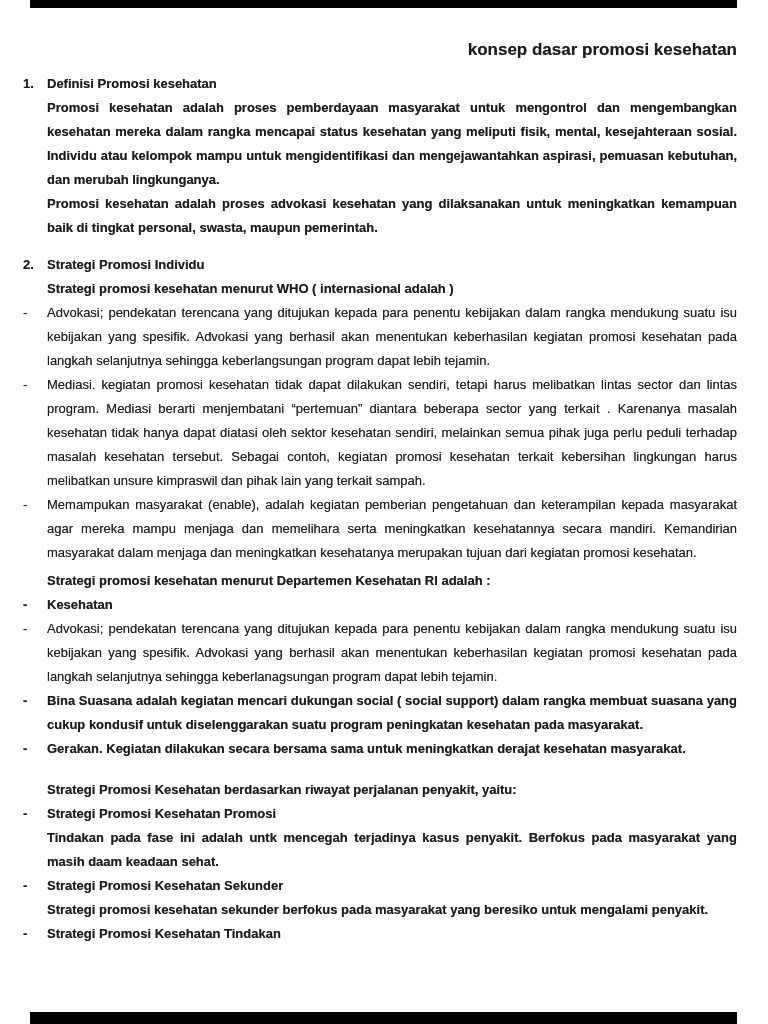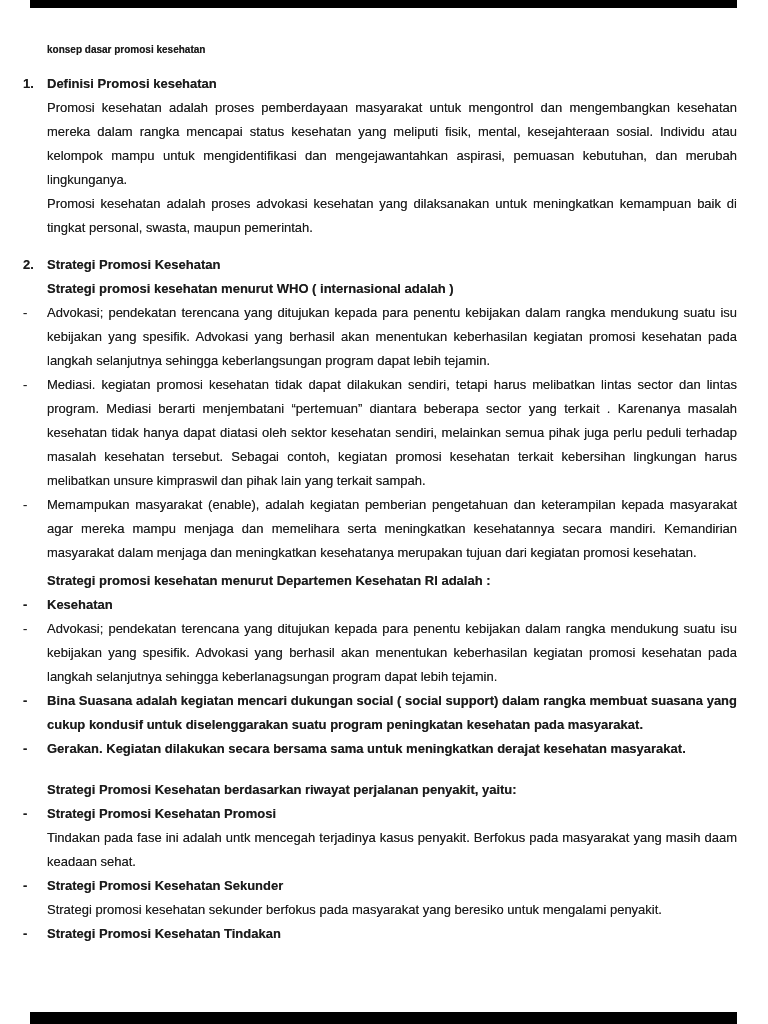--- a/index.html
+++ b/index.html
@@ -14,25 +14,25 @@
   }
   .scan-edge{position:absolute;left:30px;right:31px;background:#000;}
   .scan-edge.top{top:0;height:8px;}
   .scan-edge.bottom{bottom:0;height:12px;}
   .doc{
     padding:38px 31px 0 23px;
     font-size:13px;
     line-height:24px;
     text-shadow:0 0 .5px rgba(20,20,20,.6);
   }
-  .title{margin-left:24px;font-weight:bold;font-size:10px;}
+  .title{margin-left:24px;font-weight:bold;font-size:17px;text-align:right;}
   .row{display:flex;}
   .marker{flex:0 0 24px;width:24px;}
   .body{flex:1;min-width:0;}
-  .p{margin-left:24px;}
+  .p{margin-left:24px;font-weight:bold;}
   .just{text-align:justify;}
   .b{font-weight:bold;}
   .mt10{margin-top:10px;}
   .mt13{margin-top:13px;}
   .mt4{margin-top:4px;}
   .mt17{margin-top:17px;}
 </style>
 </head>
 <body>
 
@@ -45,21 +45,21 @@
   <div class="row mt10">
     <div class="marker b">1.</div>
     <div class="body b">Definisi Promosi kesehatan</div>
   </div>
 
   <div class="p just">Promosi kesehatan adalah proses pemberdayaan masyarakat untuk mengontrol dan mengembangkan kesehatan mereka dalam rangka mencapai status kesehatan yang meliputi fisik, mental, kesejahteraan sosial. Individu atau kelompok mampu untuk mengidentifikasi dan mengejawantahkan aspirasi, pemuasan kebutuhan, dan merubah lingkunganya.</div>
   <div class="p just">Promosi kesehatan adalah proses advokasi kesehatan yang dilaksanakan untuk meningkatkan kemampuan baik di tingkat personal, swasta, maupun pemerintah.</div>
 
   <div class="row mt13">
     <div class="marker b">2.</div>
-    <div class="body b">Strategi Promosi Kesehatan</div>
+    <div class="body b">Strategi Promosi Individu</div>
   </div>
 
   <div class="p b">Strategi promosi kesehatan menurut WHO ( internasional adalah )</div>
 
   <div class="row">
     <div class="marker">-</div>
     <div class="body just">Advokasi; pendekatan terencana yang ditujukan kepada para penentu kebijakan dalam rangka mendukung suatu isu kebijakan yang spesifik. Advokasi yang berhasil akan menentukan keberhasilan kegiatan promosi kesehatan pada langkah selanjutnya sehingga keberlangsungan program dapat lebih tejamin.</div>
   </div>
 
   <div class="row">

